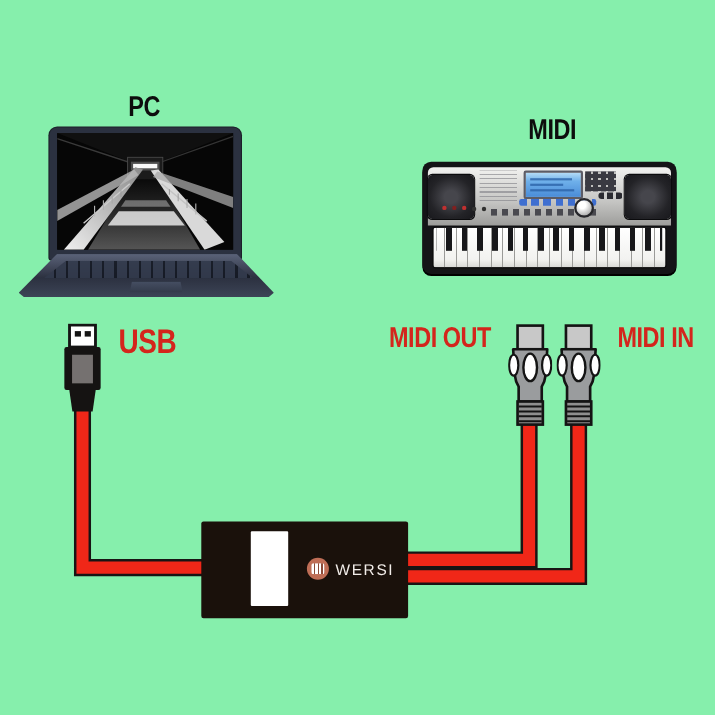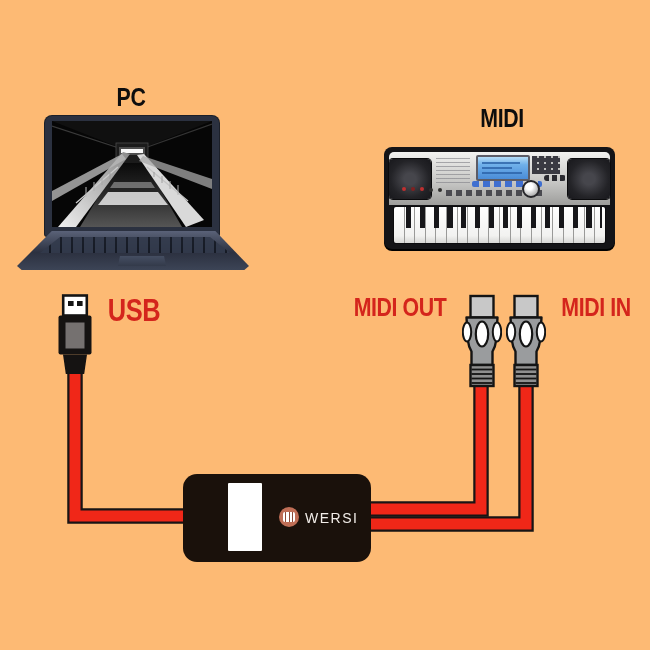--- a/index.html
+++ b/index.html
@@ -1,17 +1,17 @@
 <!DOCTYPE html>
 <html><head>
 <meta charset="utf-8">
 <style>
   html,body { margin:0; padding:0; background:#fff; }
   .canvas {
-    position:relative; width:650px; height:650px; background:#fdba74;
+    position:relative; width:650px; height:650px; background:#86efac;
     overflow:hidden; font-family:"Liberation Sans", sans-serif;
   }
   .abs { position:absolute; }
   .diagram-label {
     position:absolute; font-weight:bold; white-space:nowrap;
     transform:translate(-50%,-50%) scaleX(0.82); letter-spacing:-0.5px;
   }
   .lbl-black { color:#0d0d0d; }
   .lbl-red  { color:#d4251c; }
 
@@ -122,21 +122,21 @@
   .din.out { left:462px; }
   .din.in  { left:506px; }
 
   
   .cables { left:0; top:0; z-index:1; }
   .layer-top { z-index:3; }
 
   
   .adapter {
     left:183px; top:474px; width:188px; height:88px; z-index:2;
-    background:#1a110b; border-radius:14px;
+    background:#1a110b; border-radius:2px;
   }
   .adapter-slot {
     position:absolute; left:45px; top:9px; width:34px; height:68px;
     background:#ffffff; border-radius:1px;
   }
   .wersi-logo {
     position:absolute; left:96px; top:33px; width:20px; height:20px;
     border-radius:50%; background:#bf6e56;
   }
   .wersi-logo .keys {

